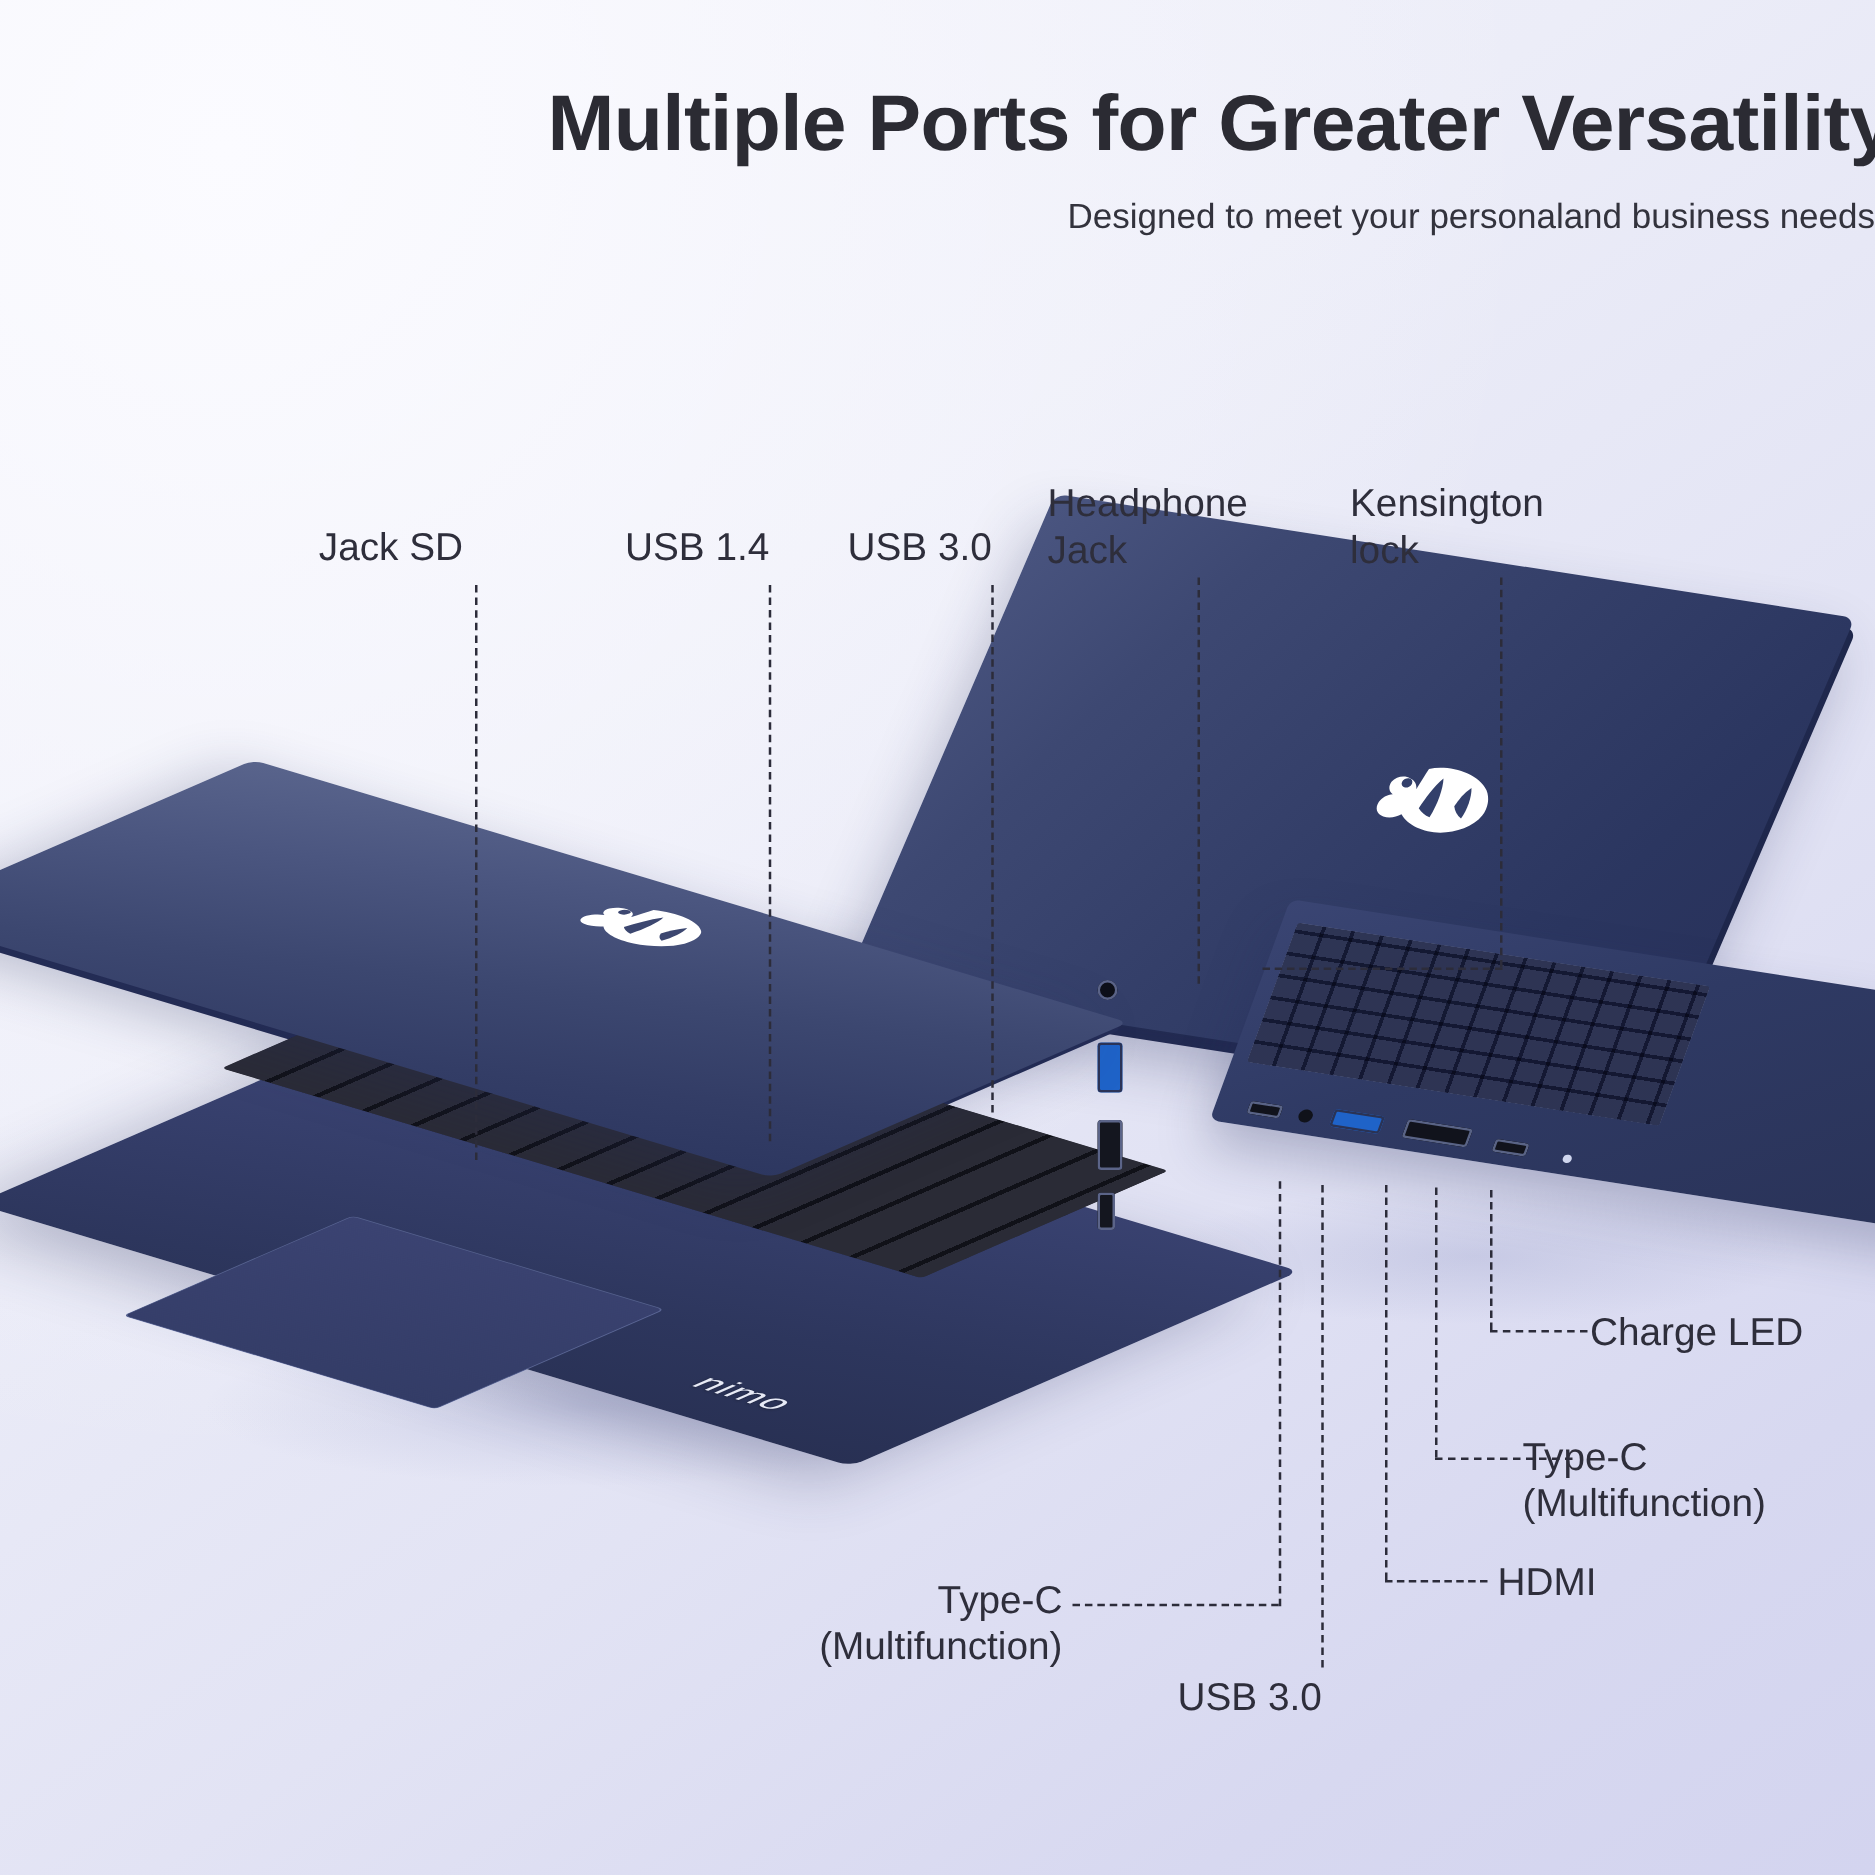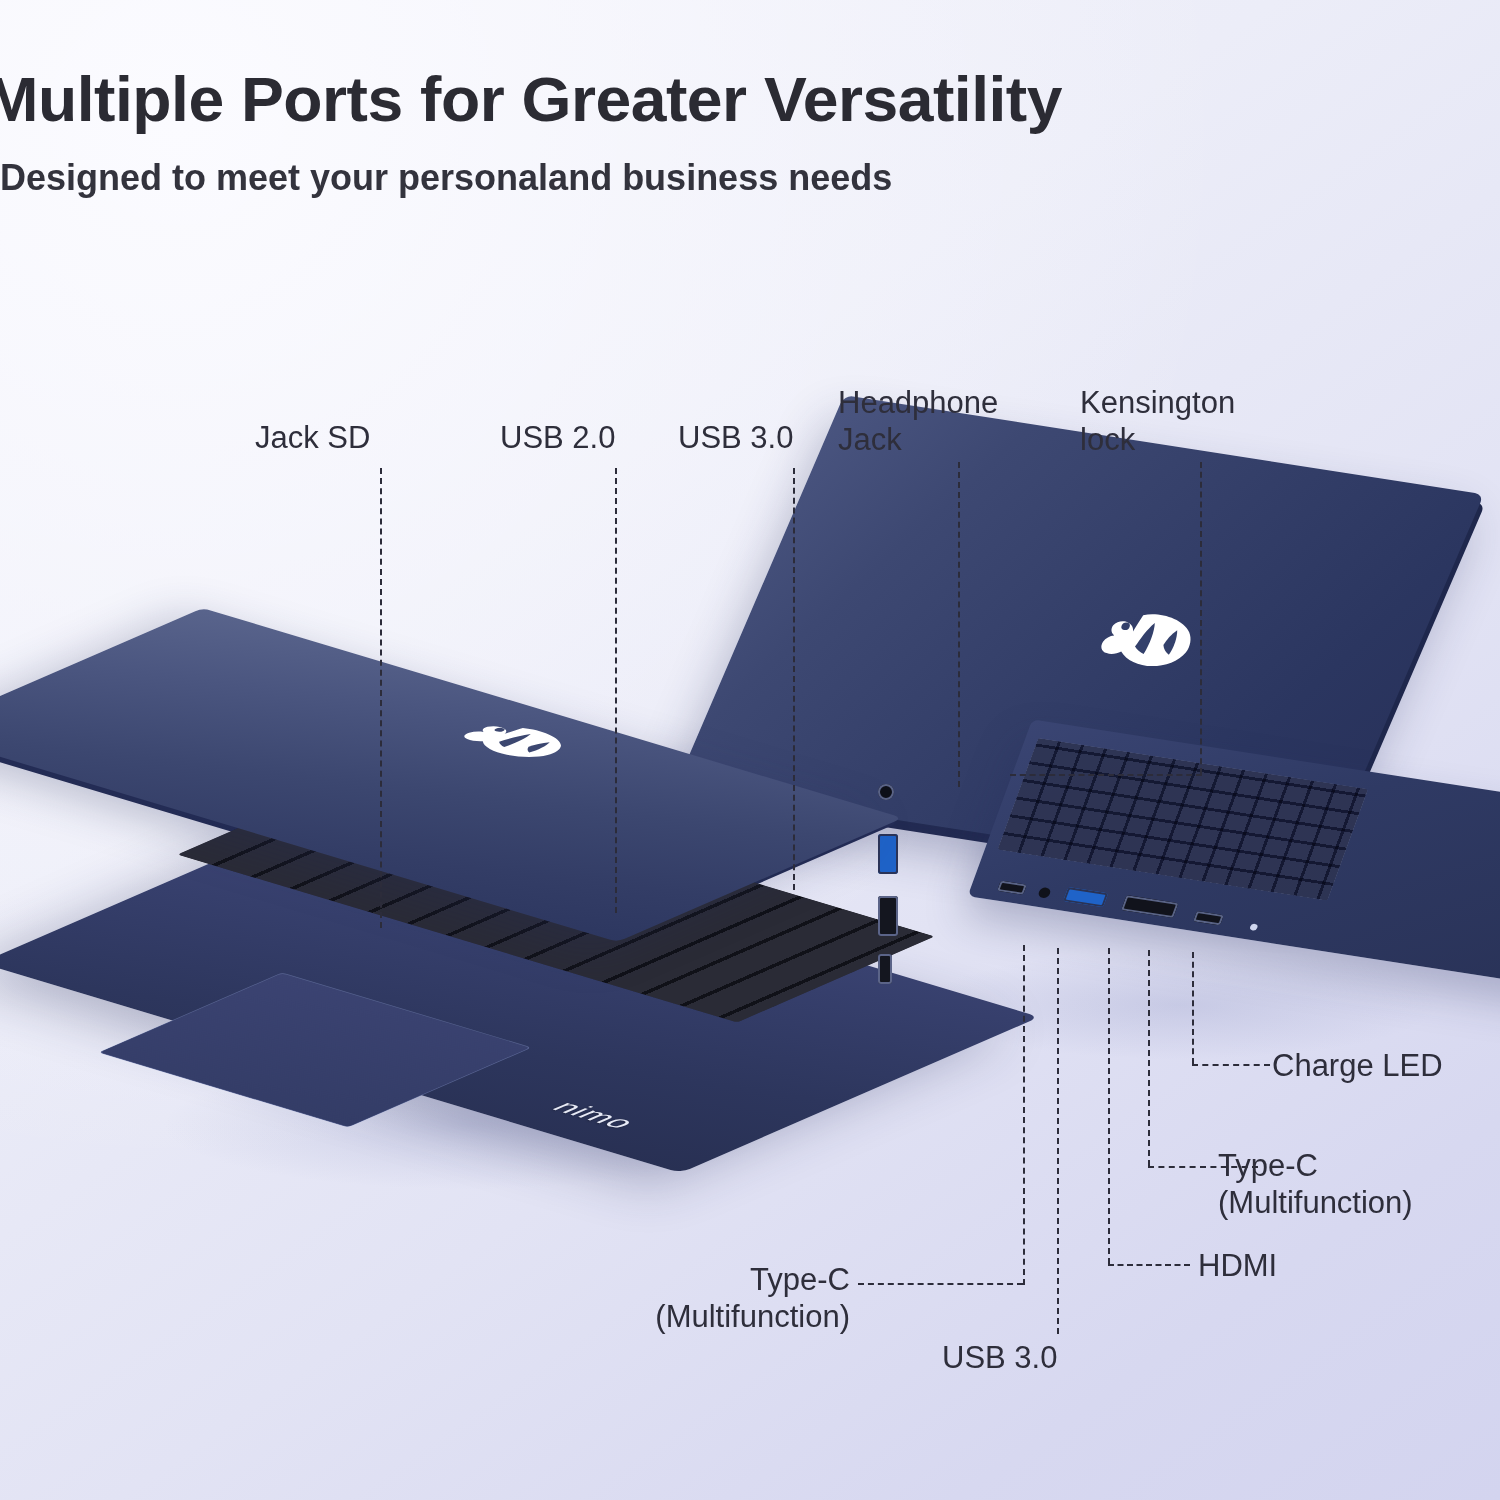--- a/index.html
+++ b/index.html
@@ -6,28 +6,28 @@
   html,body { width:1500px; height:1500px; overflow:hidden; }
   body {
     font-family:"Liberation Sans", sans-serif;
     background:
       radial-gradient(circle at 12% 8%, #fbfbff 0%, rgba(251,251,255,0) 55%),
       linear-gradient(145deg, #f3f3fb 0%, #ecedf8 35%, #e2e3f4 62%, #d7d8f0 85%, #d3d4ef 100%);
     position:relative;
   }
 
   
-  #header { position:absolute; top:0; left:0; width:1500px; text-align:left; }
+  #header { position:absolute; top:0; left:0; width:1500px; text-align:right; }
   #title {
     font-size:63px; font-weight:bold; letter-spacing:-0.5px;
     color:#2b2b33; line-height:1; padding-top:68px;
     white-space:nowrap; transform:scaleX(1.02); transform-origin:center;
   }
   #subtitle {
-    font-size:36px; color:#33333d; padding-top:26px; font-weight:700;
+    font-size:28px; color:#33333d; padding-top:26px; font-weight:400;
   }
 
   
   #stage { position:absolute; inset:0; }
 
   
   .lead { position:absolute; }
   .lead.v { border-left:2.5px dashed #2c2c3a; width:0; }
   .lead.h { border-top:2.5px dashed #2c2c3a; height:0; }
 
@@ -221,21 +221,21 @@
   <div class="lead v" style="left:1108px; top:948px; height:316px;"></div>
   <div class="lead h" style="left:1108px; top:1264px; width:82px;"></div>
 
   <div class="lead v" style="left:1057px; top:948px; height:386px;"></div>
 
   <div class="lead h" style="left:858px; top:1283px; width:165px;"></div>
   <div class="lead v" style="left:1023px; top:945px; height:340px;"></div>
 
   <div class="callout c" style="left:255px; top:420px; width:250px;">Jack SD</div>
 
-  <div class="callout c" style="left:500px; top:420px; width:230px;">USB 2.0</div>
+  <div class="callout c" style="left:500px; top:420px; width:230px;">USB 1.4</div>
 
   <div class="callout c" style="left:678px; top:420px; width:230px;">USB 3.0</div>
 
   <div class="callout c" style="left:838px; top:385px; width:240px;">Headphone
 Jack</div>
 
   <div class="callout c" style="left:1080px; top:385px; width:240px;">Kensington
 lock</div>
 
   <div class="callout l" style="left:1272px; top:1048px; width:230px;">Charge LED</div>

